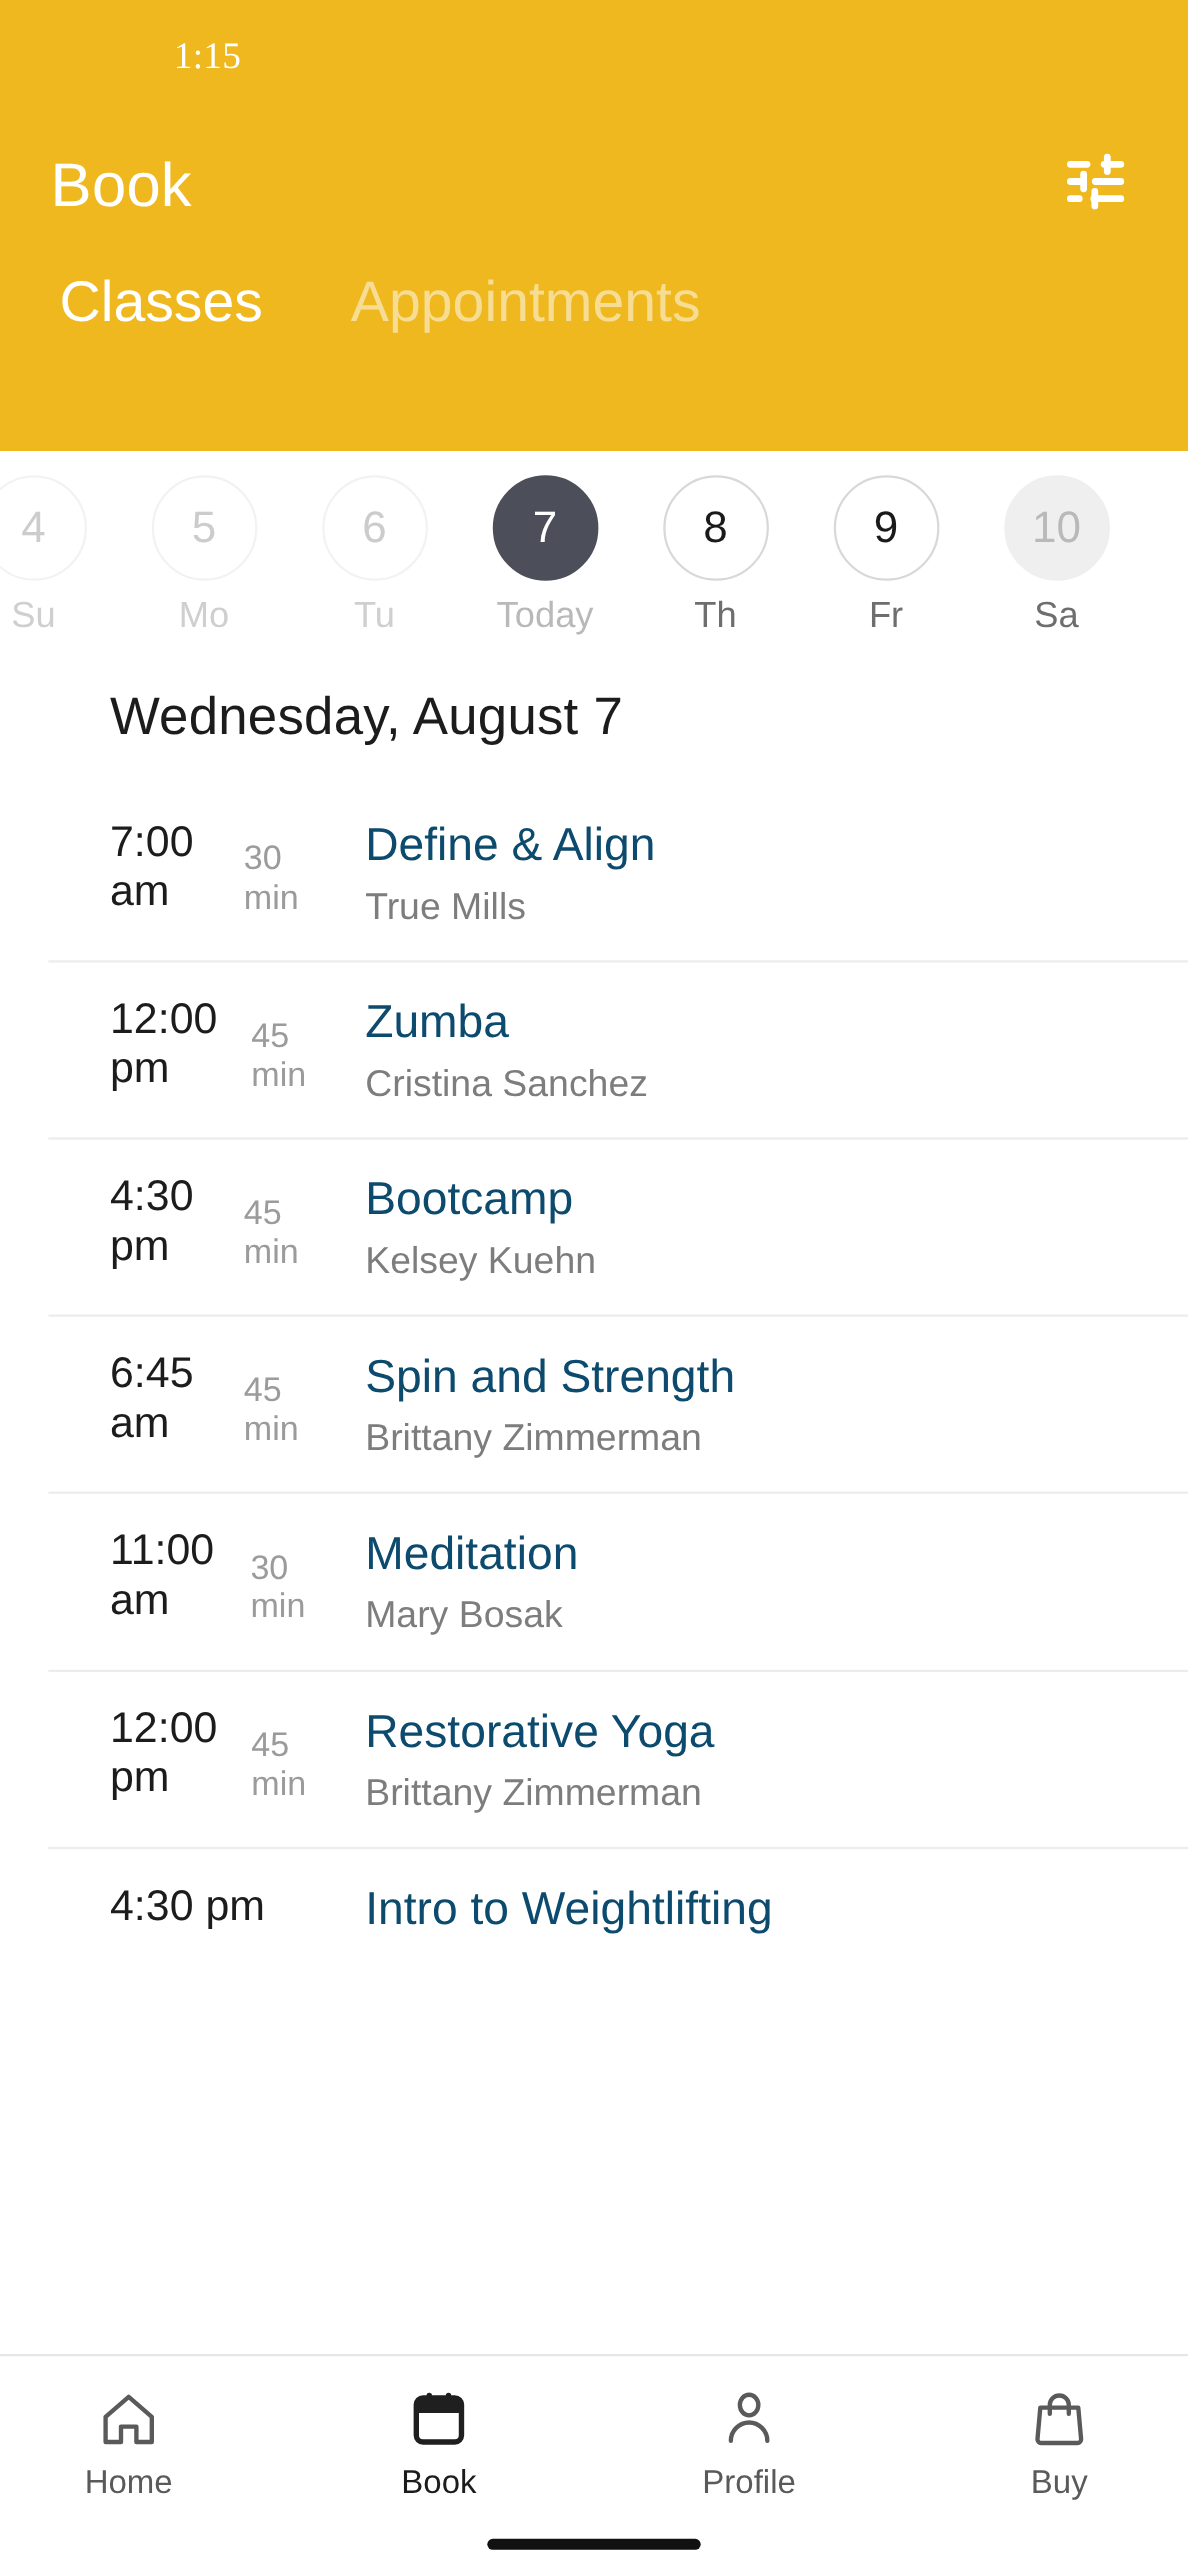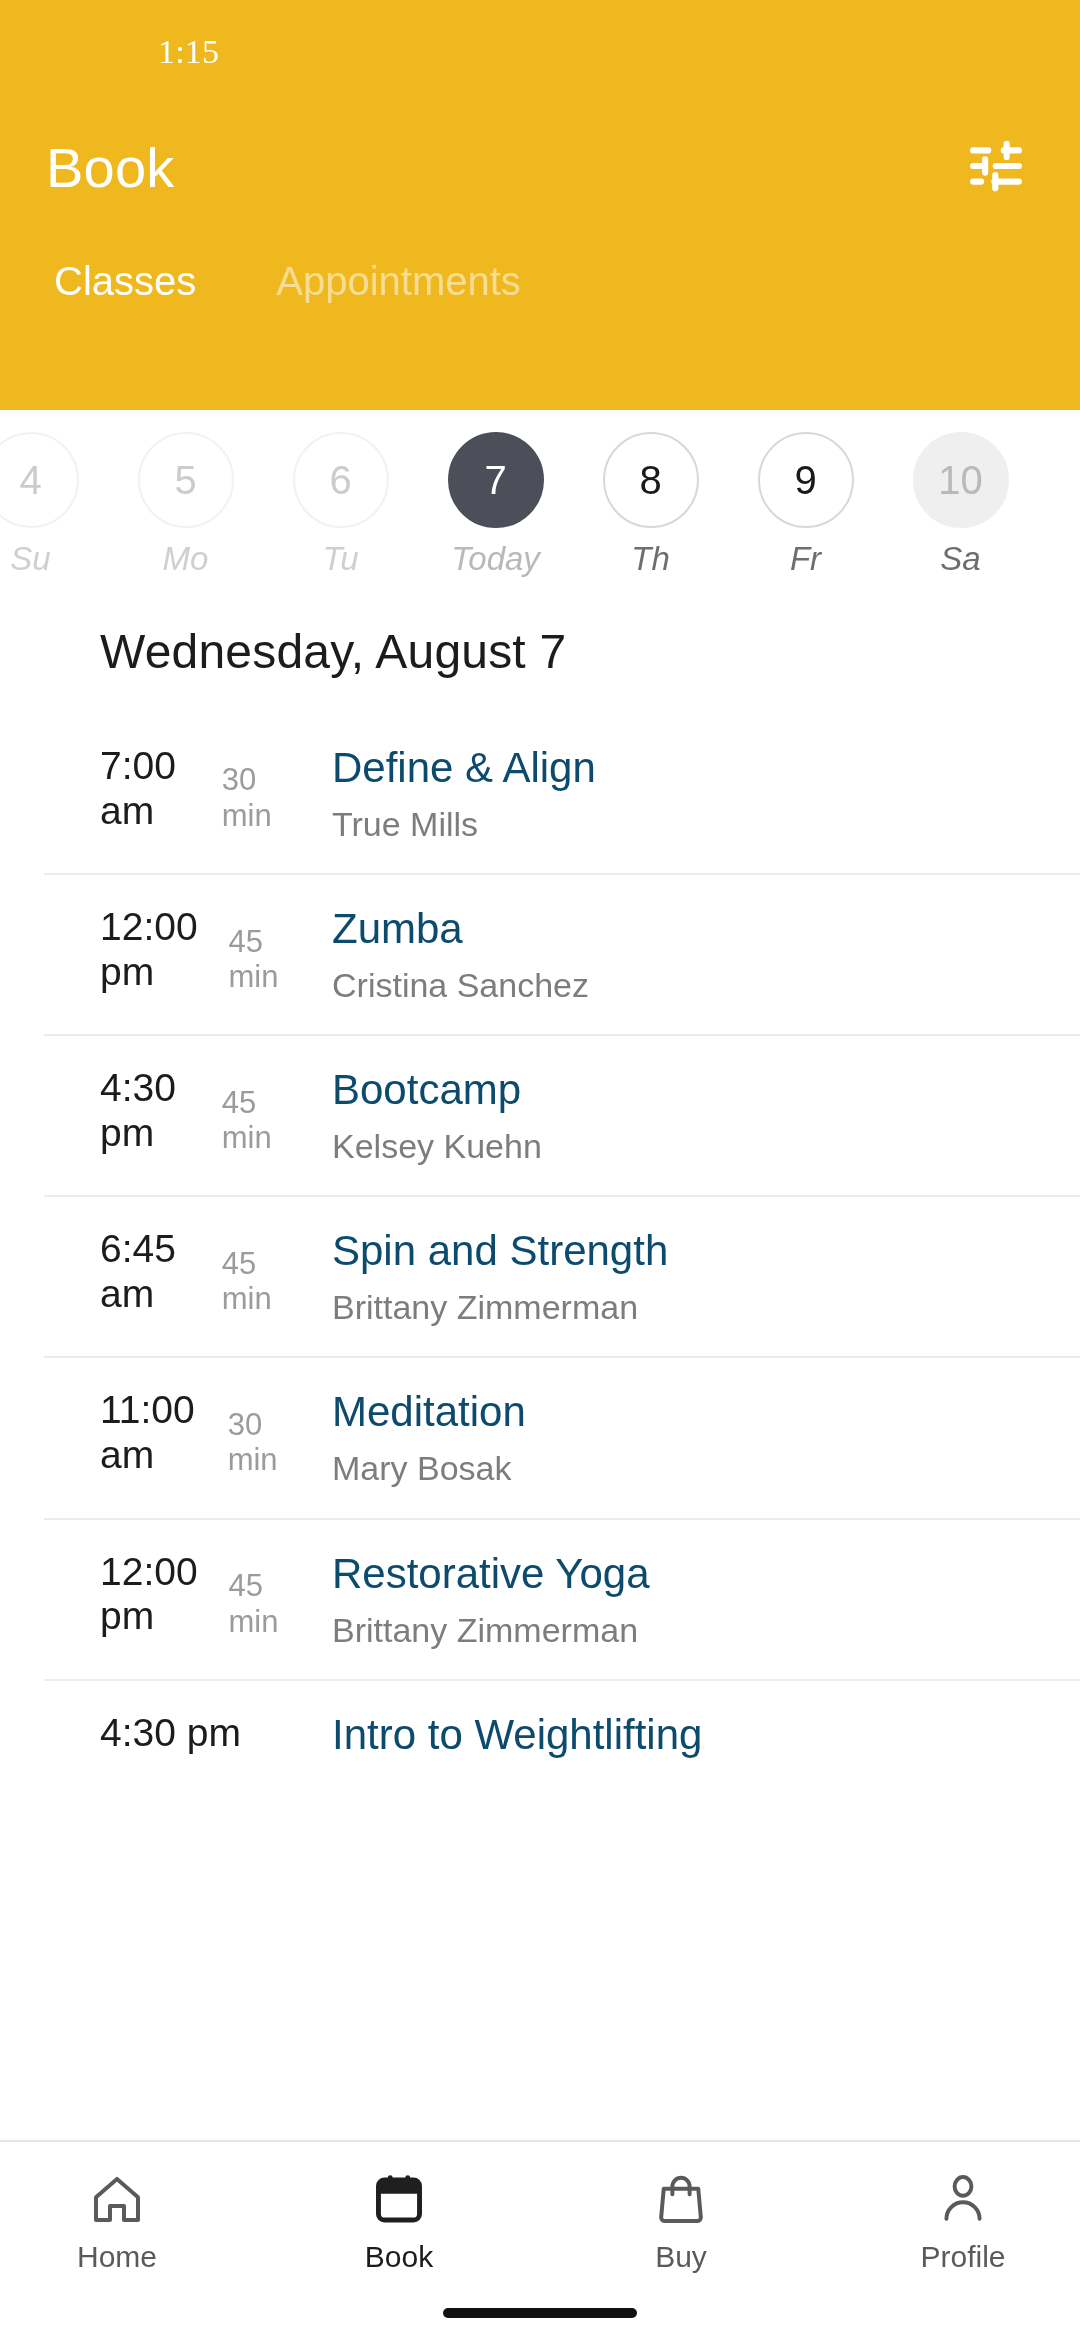--- a/index.html
+++ b/index.html
@@ -71,21 +71,21 @@
   }
 
   .tabs {
     display: flex;
     align-items: flex-end;
     padding: 0 0 0 34px;
     gap: 40px;
     height: 110px;
   }
   .tab {
-    font-size: 40px;
+    font-size: 52px;
     padding: 0 20px 44px 20px;
     cursor: pointer;
     line-height: 1;
     white-space: nowrap;
   }
   .tab.active { color: #ffffff; }
   .tab.inactive { color: rgba(255,255,255,0.52); }
 
   
   .datestrip {
@@ -113,21 +113,20 @@
     display: flex;
     align-items: center;
     justify-content: center;
     font-size: 40px;
     line-height: 1;
   }
   .day-label {
     margin-top: 14px;
     font-size: 33px;
     line-height: 1;
-    font-style: italic;
   }
   
   .day.past .day-circle {
     border: 2px solid #f2f2f2;
     color: #cccccc;
   }
   .day.past .day-label { color: #cfcfcf; }
 
   .day.selected .day-circle {
     background: #4C4F59;
@@ -440,34 +439,34 @@
           <rect x="3.2" y="3.8" width="17.6" height="17.2" rx="2.6" stroke="#1f1f1f" stroke-width="2.1"></rect>
           <path d="M4.3 4.2h15.4a1.6 1.6 0 0 1 1.6 1.6v3.9H2.7V5.8a1.6 1.6 0 0 1 1.6-1.6Z" fill="#1f1f1f"></path>
         </svg>
       </div>
       <div class="nav-label">Book</div>
     </div>
 
     <div class="navitem">
       <div class="nav-icon">
         <svg width="56" height="56" viewBox="0 0 24 24" fill="none" xmlns="http://www.w3.org/2000/svg">
+          <ellipse cx="12" cy="6.6" rx="3.6" ry="4" stroke="#5a5a5a" stroke-width="1.7"></ellipse>
+          <path d="M4.9 20.5c0-3.9 3.2-7.1 7.1-7.1s7.1 3.2 7.1 7.1" stroke="#5a5a5a" stroke-width="1.7" stroke-linecap="round"></path>
+        </svg>
+      </div>
+      <div class="nav-label">Profile</div>
+    </div>
+
+    <div class="navitem">
+      <div class="nav-icon">
+        <svg width="56" height="56" viewBox="0 0 24 24" fill="none" xmlns="http://www.w3.org/2000/svg">
           <path d="M4.6 7.6h14.8l1.1 12.3a1.4 1.4 0 0 1-1.4 1.5H4.9a1.4 1.4 0 0 1-1.4-1.5L4.6 7.6Z" stroke="#5a5a5a" stroke-width="1.7" stroke-linejoin="round"></path>
           <path d="M8.3 10V6.6a3.7 3.7 0 0 1 7.4 0V10" stroke="#5a5a5a" stroke-width="1.7" stroke-linecap="round"></path>
         </svg>
       </div>
       <div class="nav-label">Buy</div>
     </div>
 
-    <div class="navitem">
-      <div class="nav-icon">
-        <svg width="56" height="56" viewBox="0 0 24 24" fill="none" xmlns="http://www.w3.org/2000/svg">
-          <ellipse cx="12" cy="6.6" rx="3.6" ry="4" stroke="#5a5a5a" stroke-width="1.7"></ellipse>
-          <path d="M4.9 20.5c0-3.9 3.2-7.1 7.1-7.1s7.1 3.2 7.1 7.1" stroke="#5a5a5a" stroke-width="1.7" stroke-linecap="round"></path>
-        </svg>
-      </div>
-      <div class="nav-label">Profile</div>
-    </div>
-
 
     <div class="home-indicator"></div>
   </div>
 
 </div>
 
 </body></html>

